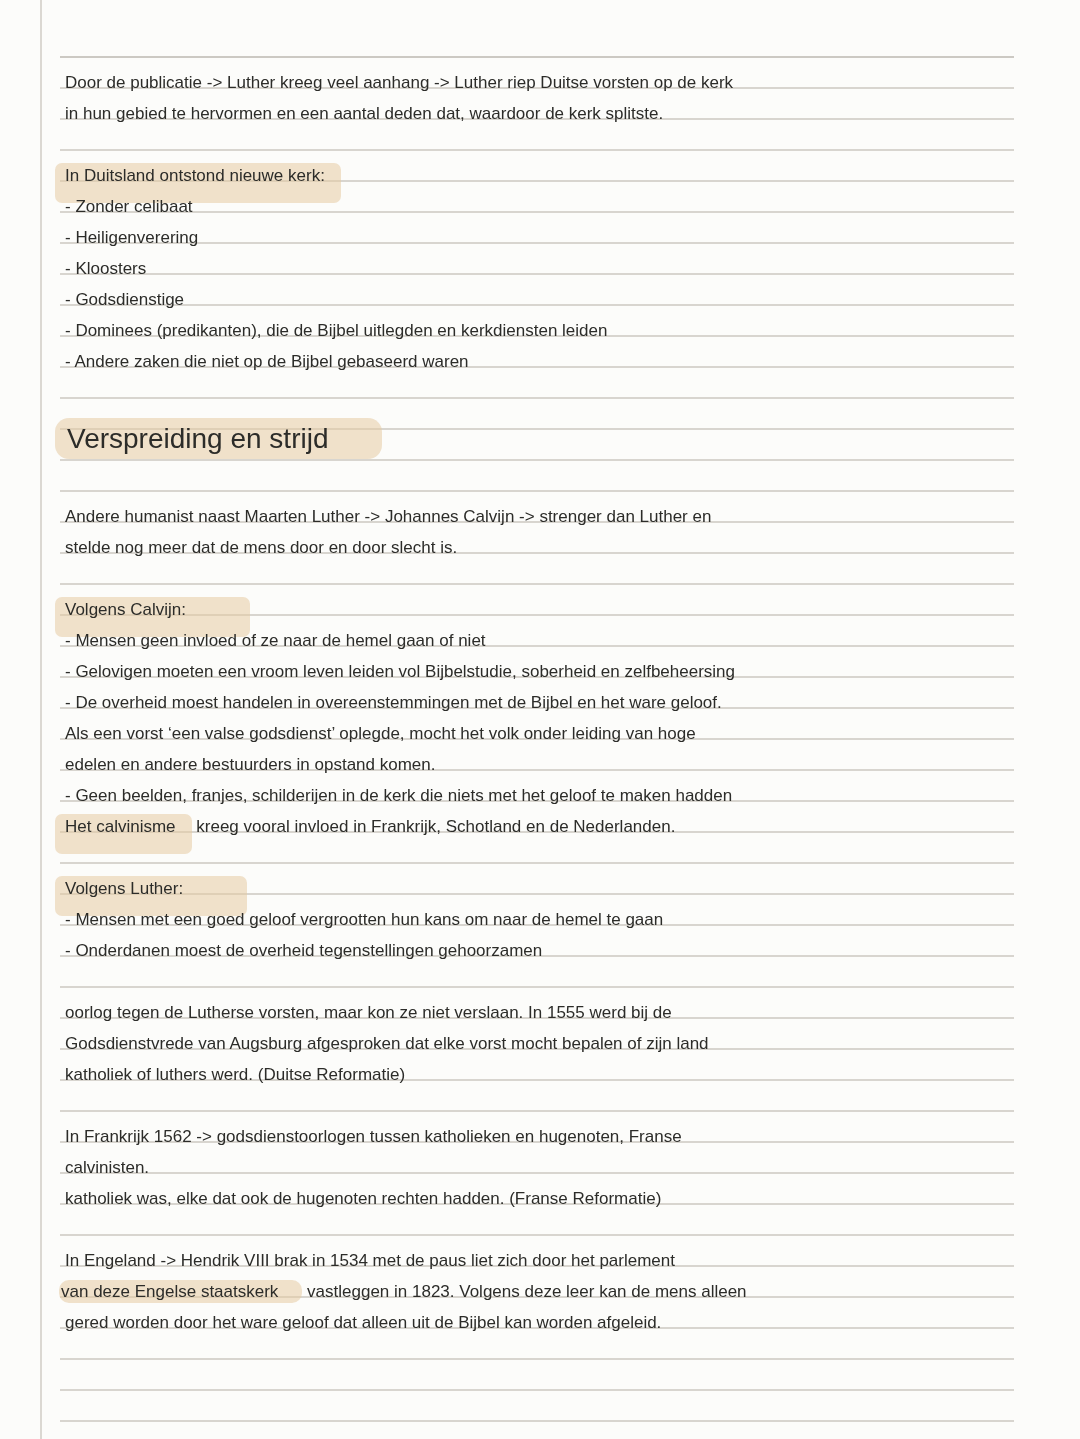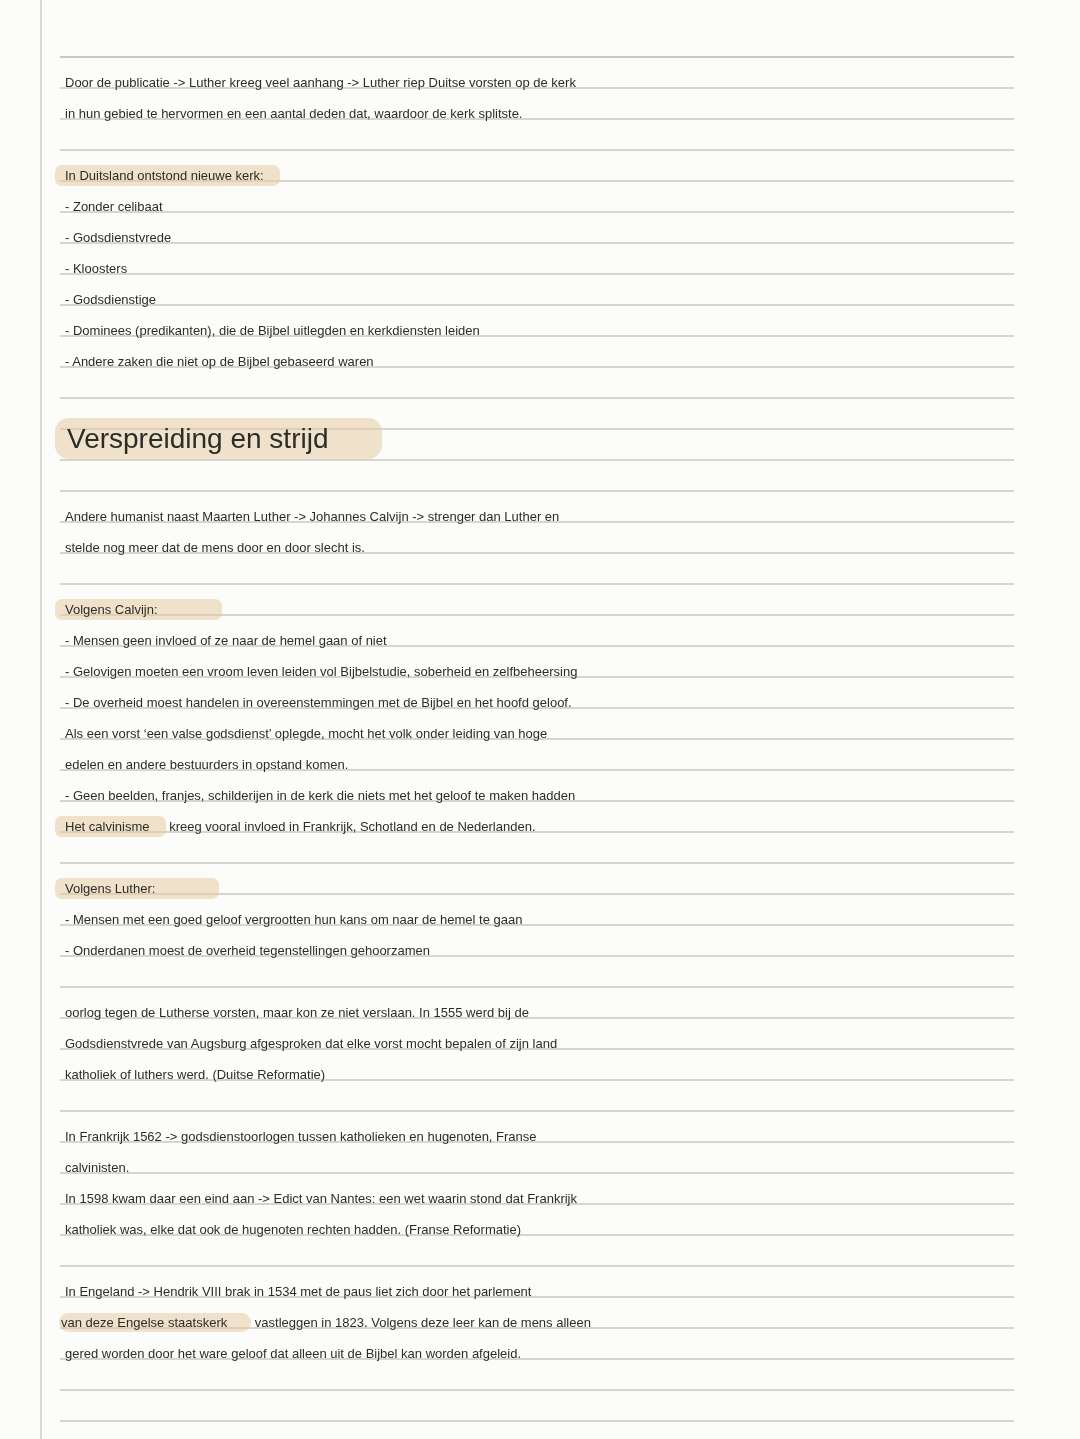--- a/index.html
+++ b/index.html
@@ -11,27 +11,27 @@
     font-family:"Liberation Sans",sans-serif;
     color:#2c2c29;
   }
   .margin-line{position:absolute;left:40px;top:0;bottom:0;width:2px;background:#dbd8d2;}
   .top-rule{position:absolute;left:60px;right:66px;top:56px;height:2px;background:#ccc9c3;}
   .rules{
     position:absolute;left:60px;right:66px;top:87px;bottom:0;
     background:repeating-linear-gradient(to bottom,#d8d5cf 0 1.5px,transparent 1.5px 31px);
   }
   .content{position:absolute;left:65px;top:67px;right:40px;}
-  .line{height:31px;line-height:31px;font-size:13px;white-space:pre;}
+  .line{height:31px;line-height:31px;font-size:17px;white-space:pre;}
   .spacer{height:31px;}
   .heading-line{height:62px;line-height:62px;font-size:28px;white-space:pre;}
   .hl{
     background:rgba(229,203,163,0.55);
     border-radius:7px;
-    padding:3px 16px 3px 10px;
+    padding:3px 16px 18px 10px;
     margin-left:-10px;
     box-decoration-break:clone;
   }
   .hl-wide{padding-right:64px;}
   .hl-big{border-radius:14px;padding:5px 54px 5px 12px;}
   .hl-inline{margin-left:-6px;padding:2px 24px 2px 2px;border-radius:10px;}
 </style>
 </head>
 <body>
 
@@ -42,41 +42,41 @@
 
   <div class="content">
 
     <div class="line">Door de publicatie -&gt; Luther kreeg veel aanhang -&gt; Luther riep Duitse vorsten op de kerk</div>
     <div class="line">in hun gebied te hervormen en een aantal deden dat, waardoor de kerk splitste.</div>
 
     <div class="line spacer"></div>
 
     <div class="line"><span class="hl">In Duitsland ontstond nieuwe kerk:</span></div>
     <div class="line">- Zonder celibaat</div>
-    <div class="line">- Godsdienstvrede</div>
+    <div class="line">- Heiligenverering</div>
     <div class="line">- Kloosters</div>
     <div class="line">- Godsdienstige</div>
     <div class="line">- Dominees (predikanten), die de Bijbel uitlegden en kerkdiensten leiden</div>
     <div class="line">- Andere zaken die niet op de Bijbel gebaseerd waren</div>
 
     <div class="line spacer"></div>
 
     <div class="heading-line"><span class="hl hl-big">Verspreiding en strijd</span></div>
 
     <div class="line spacer"></div>
 
     <div class="line">Andere humanist naast Maarten Luther -&gt; Johannes Calvijn -&gt; strenger dan Luther en</div>
     <div class="line">stelde nog meer dat de mens door en door slecht is.</div>
 
     <div class="line spacer"></div>
 
     <div class="line"><span class="hl hl-wide">Volgens Calvijn:</span></div>
     <div class="line">- Mensen geen invloed of ze naar de hemel gaan of niet</div>
     <div class="line">- Gelovigen moeten een vroom leven leiden vol Bijbelstudie, soberheid en zelfbeheersing</div>
-    <div class="line">- De overheid moest handelen in overeenstemmingen met de Bijbel en het hoofd geloof.</div>
+    <div class="line">- De overheid moest handelen in overeenstemmingen met de Bijbel en het ware geloof.</div>
     <div class="line">Als een vorst ‘een valse godsdienst’ oplegde, mocht het volk onder leiding van hoge</div>
     <div class="line">edelen en andere bestuurders in opstand komen.</div>
     <div class="line">- Geen beelden, franjes, schilderijen in de kerk die niets met het geloof te maken hadden</div>
     <div class="line"><span class="hl">Het calvinisme</span><span> kreeg vooral invloed in Frankrijk, Schotland en de Nederlanden.</span></div>
 
     <div class="line spacer"></div>
 
     <div class="line"><span class="hl hl-wide">Volgens Luther:</span></div>
     <div class="line">- Mensen met een goed geloof vergrootten hun kans om naar de hemel te gaan</div>
     <div class="line">- Onderdanen moest de overheid tegenstellingen gehoorzamen</div>
@@ -84,21 +84,20 @@
     <div class="line spacer"></div>
 
     <div class="line">oorlog tegen de Lutherse vorsten, maar kon ze niet verslaan. In 1555 werd bij de</div>
     <div class="line">Godsdienstvrede van Augsburg afgesproken dat elke vorst mocht bepalen of zijn land</div>
     <div class="line">katholiek of luthers werd. (Duitse Reformatie)</div>
 
     <div class="line spacer"></div>
 
     <div class="line">In Frankrijk 1562 -&gt; godsdienstoorlogen tussen katholieken en hugenoten, Franse</div>
     <div class="line">calvinisten.</div>
-    <div class="line">In 1598 kwam daar een eind aan -&gt; Edict van Nantes: een wet waarin stond dat Frankrijk</div>
     <div class="line">katholiek was, elke dat ook de hugenoten rechten hadden. (Franse Reformatie)</div>
 
     <div class="line spacer"></div>
 
     <div class="line">In Engeland -&gt; Hendrik VIII brak in 1534 met de paus liet zich door het parlement</div>
     <div class="line"><span class="hl hl-inline">van deze Engelse staatskerk</span><span> vastleggen in 1823. Volgens deze leer kan de mens alleen</span></div>
     <div class="line">gered worden door het ware geloof dat alleen uit de Bijbel kan worden afgeleid.</div>
 
   </div>
 </div>

